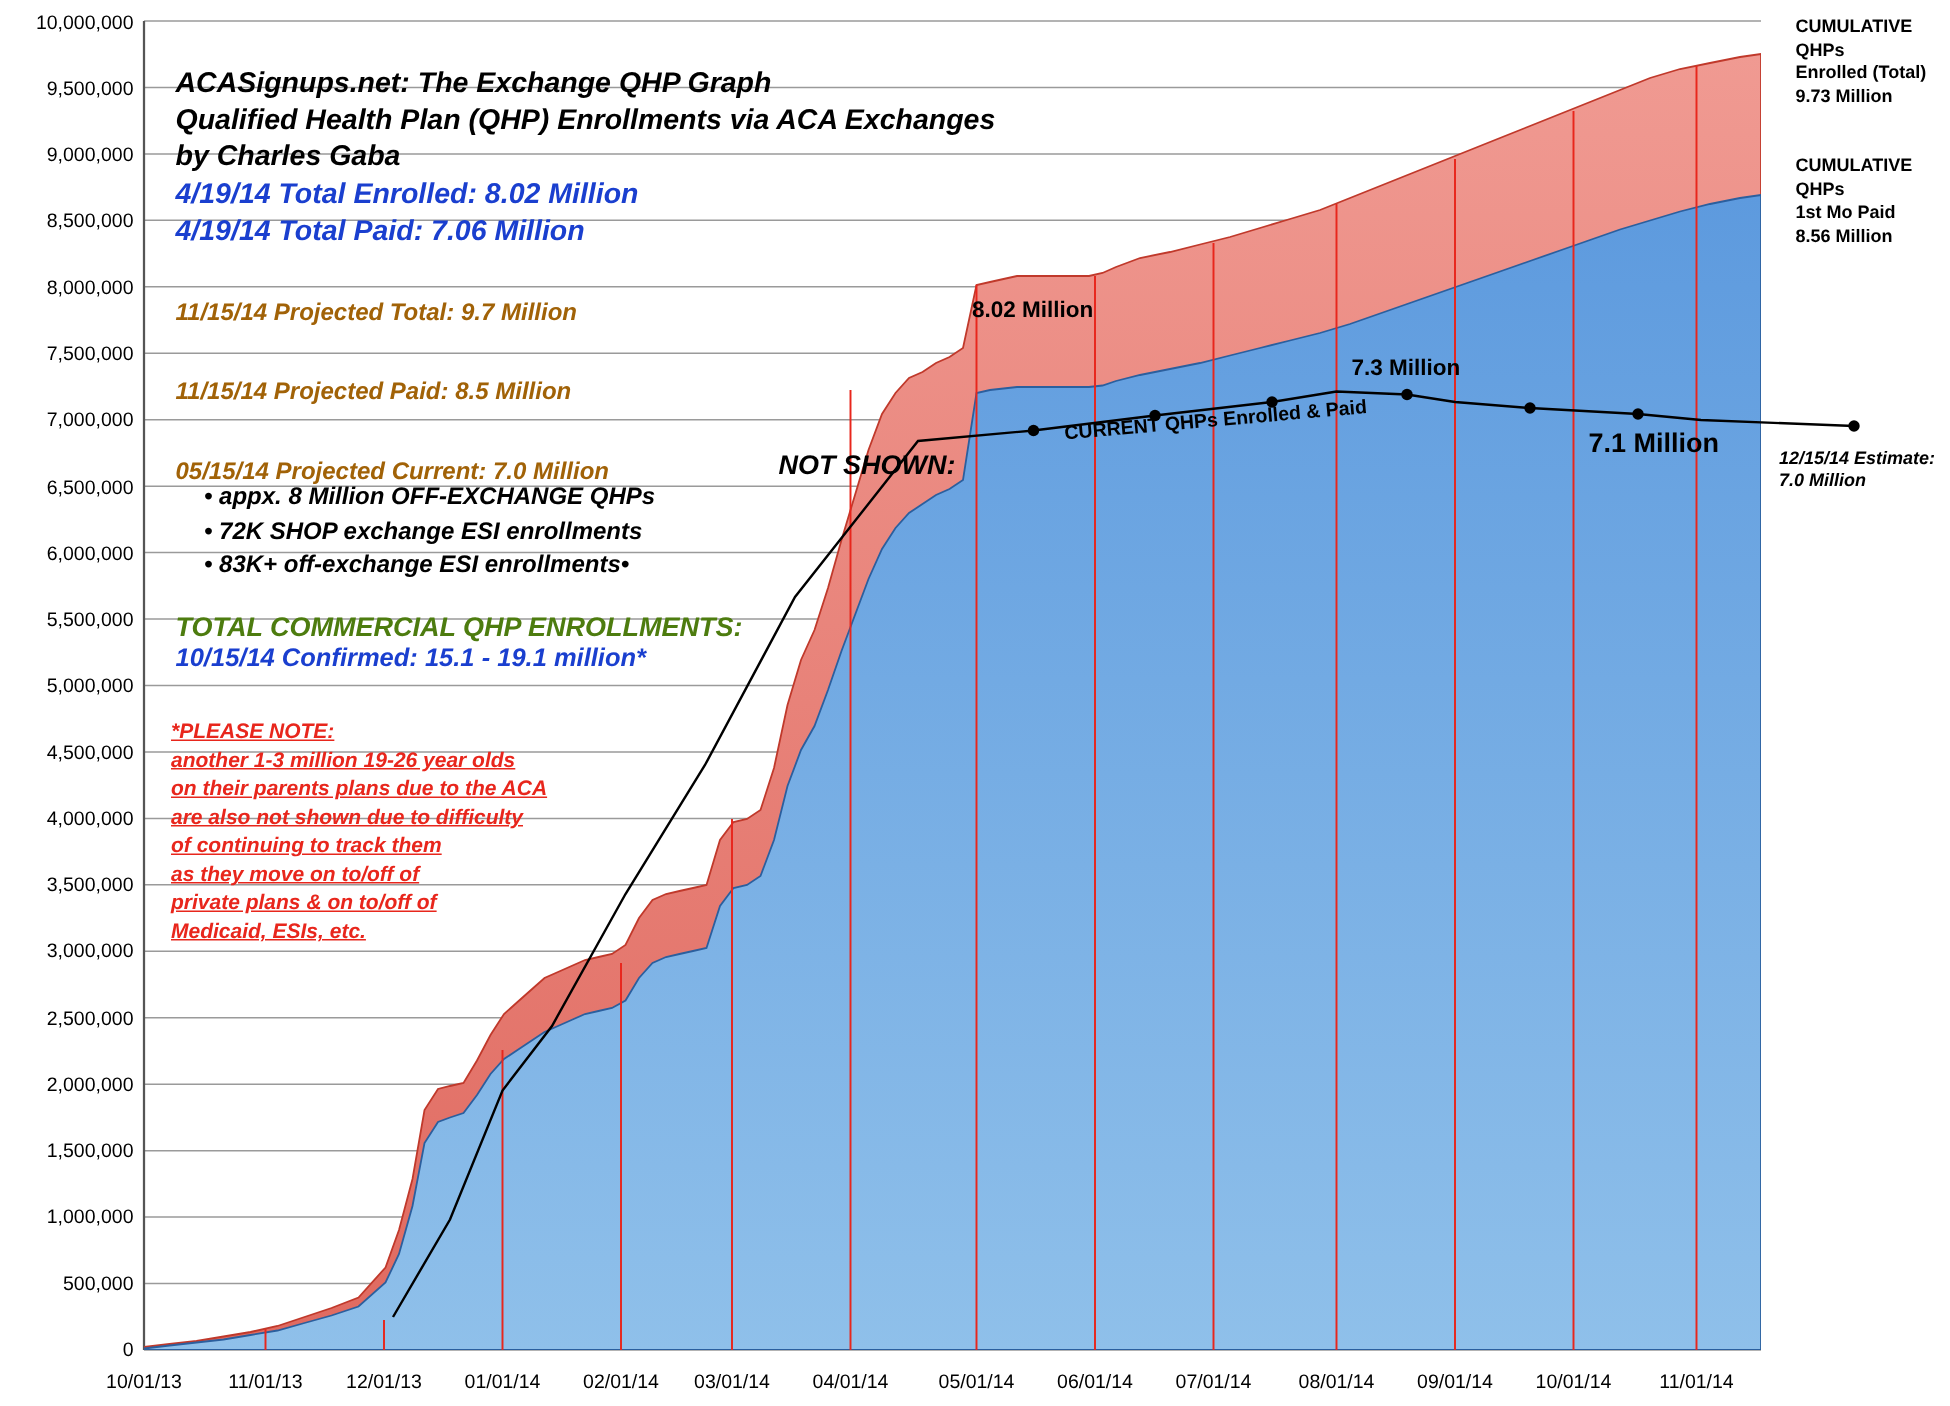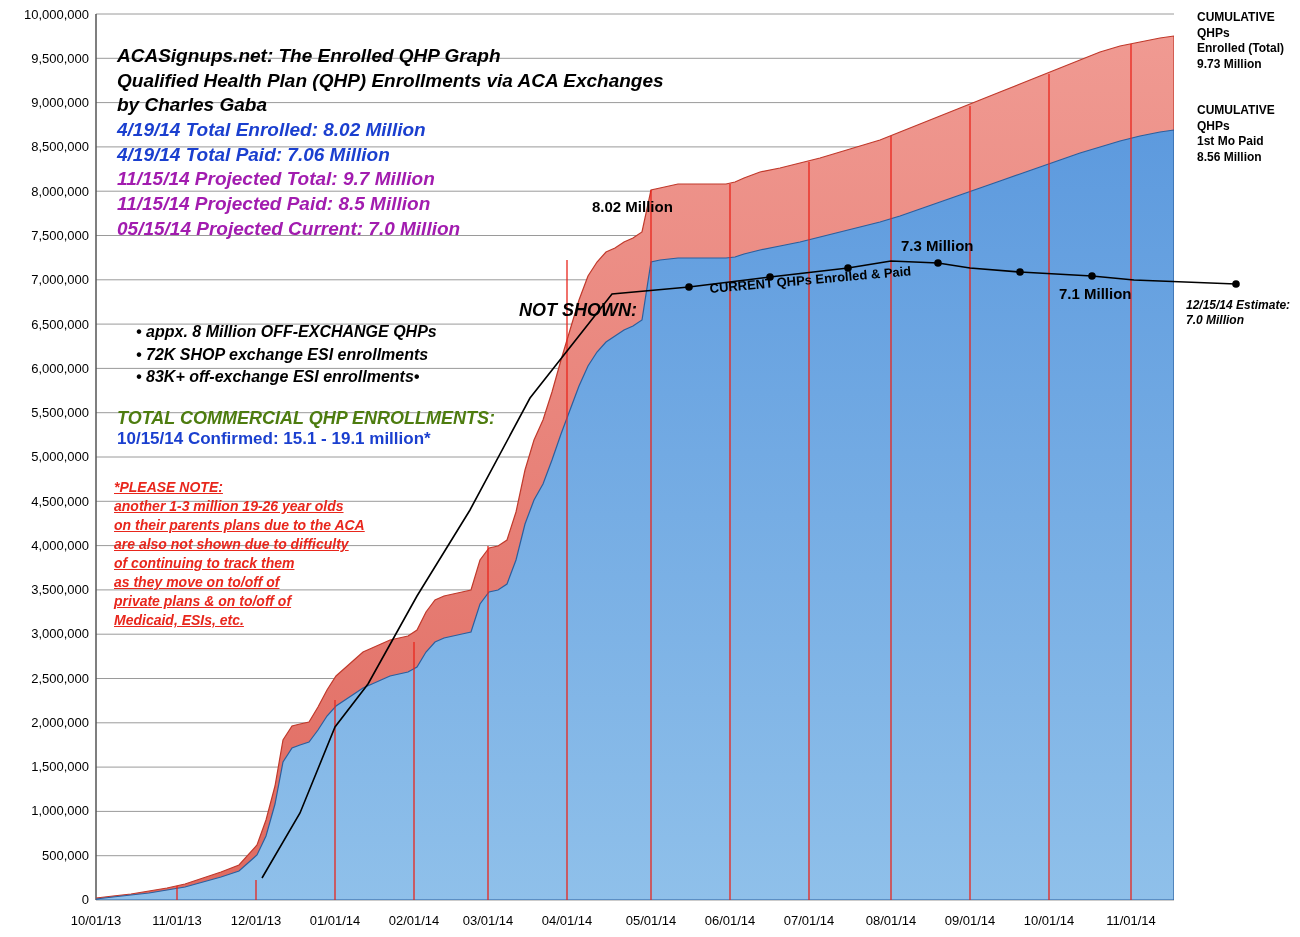--- a/index.html
+++ b/index.html
@@ -15,37 +15,37 @@
     font-size:13px;fill:#000;text-anchor:end;font-family:"Liberation Sans",sans-serif;
   }
   .xtick{
     font-size:13px;fill:#000;text-anchor:middle;font-family:"Liberation Sans",sans-serif;
   }
 
   .legend-block{position:absolute;left:117px;top:44px;width:640px;}
   .legend-block div{font-style:italic;font-weight:bold;line-height:1.30;}
   .l-black{color:#000;font-size:19px;}
   .l-blue{color:#1a3fcf;font-size:19px;}
-  .l-red{color:#a21caf;font-size:19px;}
+  .l-red{color:#a16207;font-size:16px;margin-top:32px;}
 
   .notshown{position:absolute;left:117px;top:300px;width:520px;color:#000;}
   .notshown .hdr{font-size:18px;font-weight:bold;font-style:italic;text-align:right;}
   .notshown .li{font-size:16px;font-weight:bold;font-style:italic;line-height:1.42;margin-left:19px;}
 
   .totalcomm{position:absolute;left:117px;top:408px;width:560px;}
   .totalcomm .hdr{font-size:18px;font-weight:bold;font-style:italic;color:#4d7c0f;}
-  .totalcomm .sub{font-size:17px;font-weight:bold;color:#1a3fcf;}
+  .totalcomm .sub{font-size:17px;font-weight:bold;font-style:italic;color:#1a3fcf;}
 
   .pleasenote{position:absolute;left:114px;top:478px;width:330px;color:#e8261c;
     font-size:14px;font-weight:bold;font-style:italic;line-height:1.36;text-decoration:underline;}
 
   .ann{position:absolute;font-weight:bold;color:#000;}
-  .ann-802{left:592px;top:198px;font-size:15px;text-align:right;}
+  .ann-802{left:648px;top:198px;font-size:15px;text-align:right;}
   .ann-73{left:901px;top:237px;font-size:15px;}
-  .ann-71{left:1059px;top:285px;font-size:15px;}
+  .ann-71{left:1059px;top:285px;font-size:18px;}
   .ann-current{left:709px;top:281px;font-size:13px;transform:rotate(-5deg);transform-origin:left top;}
   .ann-est{left:1186px;top:298px;font-size:12px;font-style:italic;line-height:1.25;}
 
   .right-label{position:absolute;left:1197px;font-size:12px;font-weight:bold;color:#000;line-height:1.3;}
   .rl-1{top:10px;}
   .rl-2{top:103px;}
 </style>
 </head>
 <body>
 
@@ -206,21 +206,21 @@
       <text class="xtick" x="730" y="925">06/01/14</text>
       <text class="xtick" x="809" y="925">07/01/14</text>
       <text class="xtick" x="891" y="925">08/01/14</text>
       <text class="xtick" x="970" y="925">09/01/14</text>
       <text class="xtick" x="1049" y="925">10/01/14</text>
       <text class="xtick" x="1131" y="925">11/01/14</text>
     </g>
   </svg>
 
   <div class="legend-block">
-    <div class="l-black">ACASignups.net: The Enrolled QHP Graph</div>
+    <div class="l-black">ACASignups.net: The Exchange QHP Graph</div>
     <div class="l-black">Qualified Health Plan (QHP) Enrollments via ACA Exchanges</div>
     <div class="l-black">by Charles Gaba</div>
     <div class="l-blue">4/19/14 Total Enrolled: 8.02 Million</div>
     <div class="l-blue">4/19/14 Total Paid: 7.06 Million</div>
     <div class="l-red">11/15/14 Projected Total: 9.7 Million</div>
     <div class="l-red">11/15/14 Projected Paid: 8.5 Million</div>
     <div class="l-red">05/15/14 Projected Current: 7.0 Million</div>
   </div>
 
   <div class="notshown">

